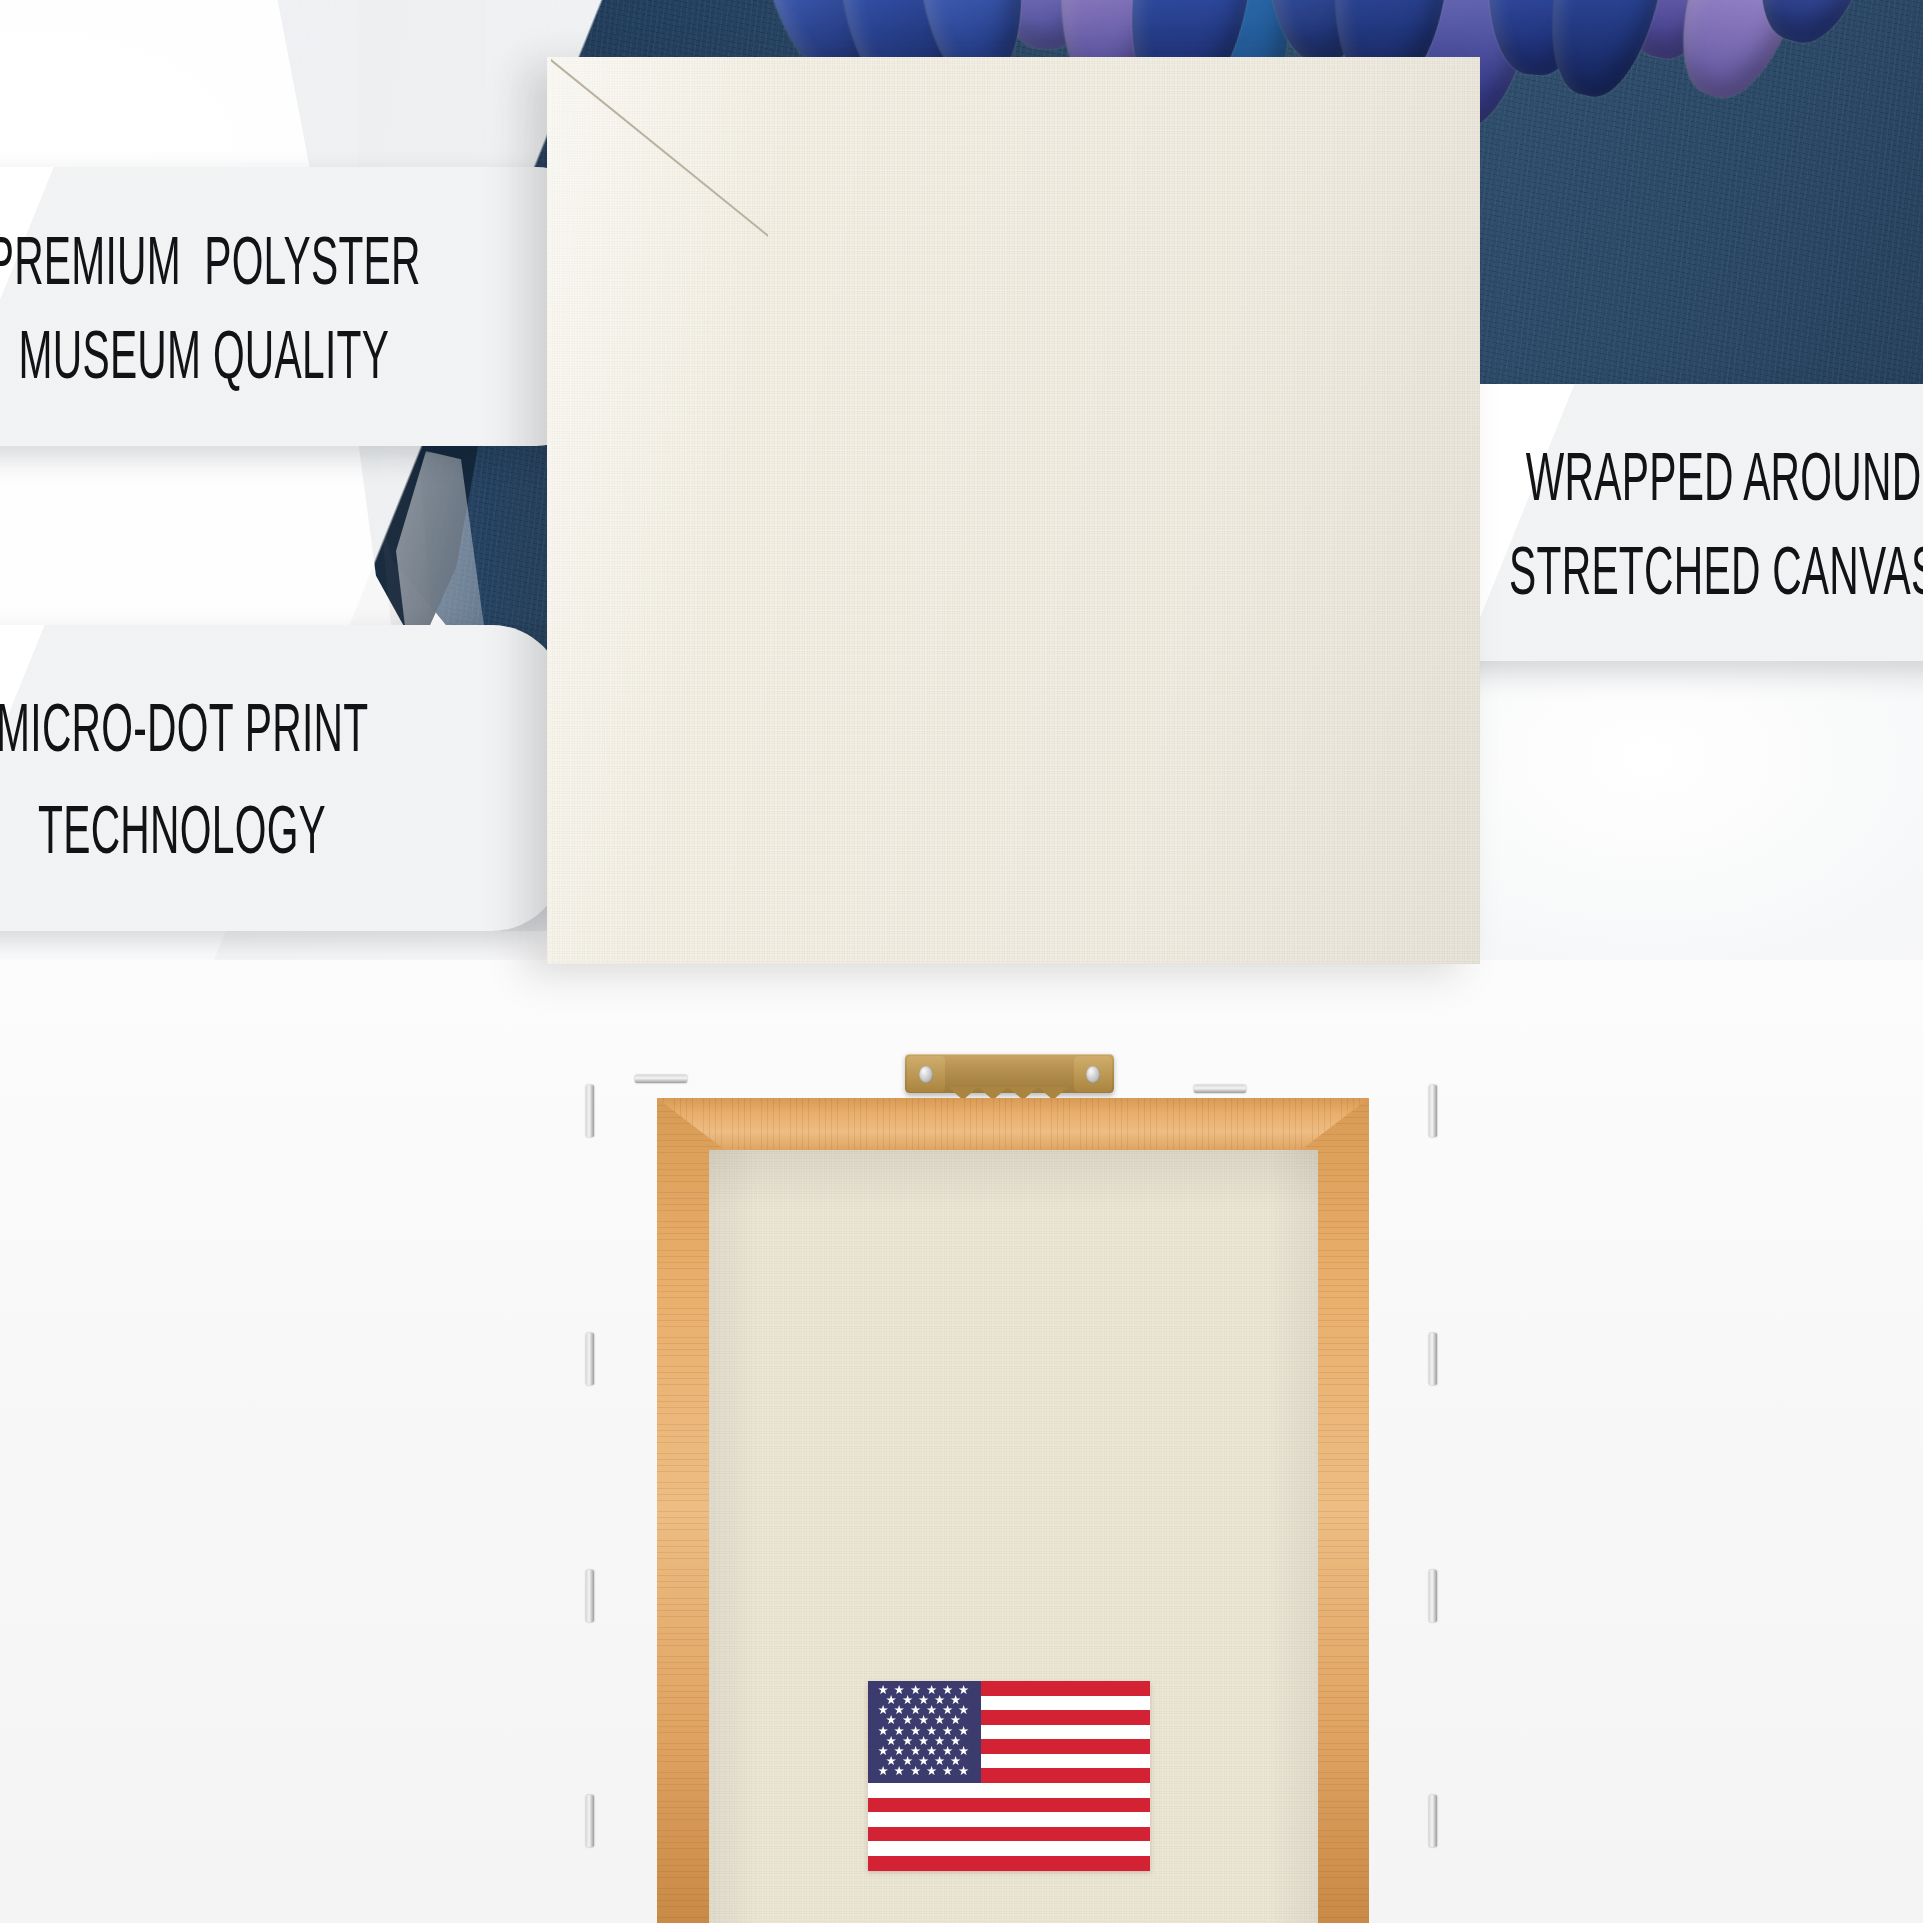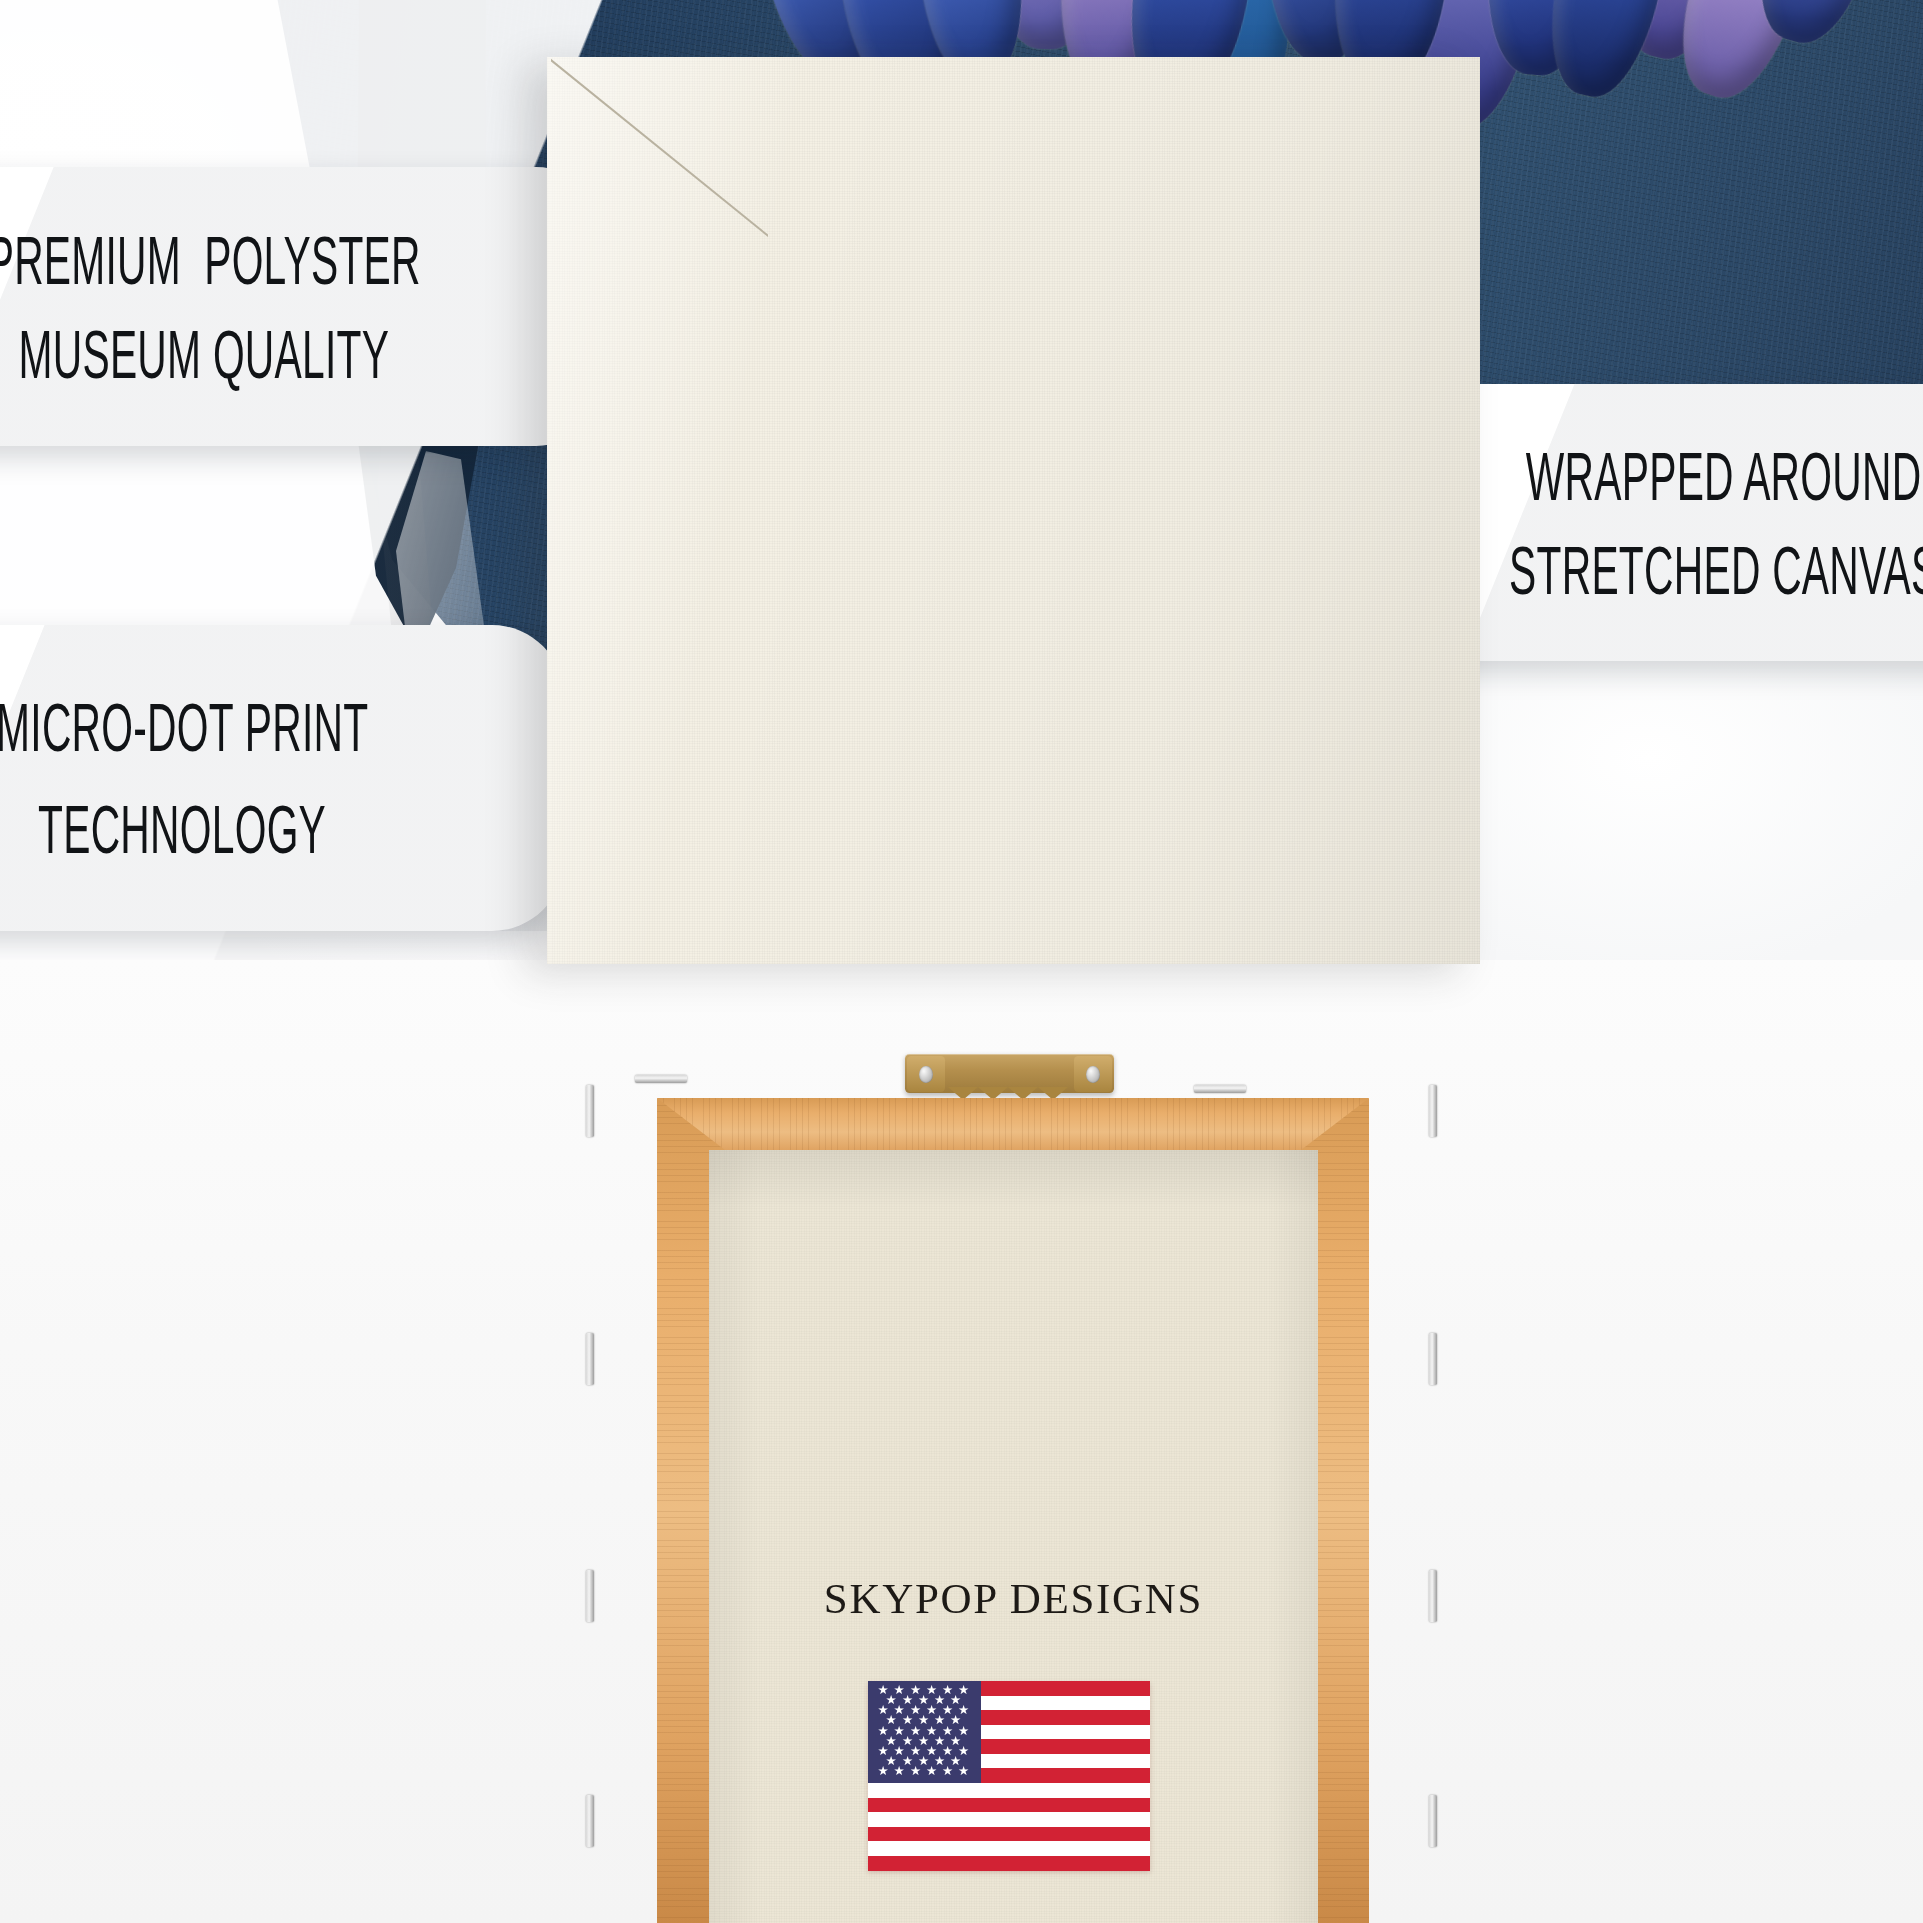--- a/index.html
+++ b/index.html
@@ -309,21 +309,20 @@
     <div class="bar bar-right vgrain">
         <div class="grain"></div>
       </div>
   </div>
 
   <div class="inner-canvas">
     <div class="inner-tex"></div>
     <div class="inner-shade"></div>
   </div>
 
-  <div id="brand-logo">SKYPOP DESIGNS</div>
 
   <div class="flag" id="us-flag">
       <div class="stripe" style="top: 0px; height: 15px; background: rgb(210, 34, 52);"></div>
       <div class="stripe" style="top: 14.6px; height: 15px; background: rgb(255, 255, 255);"></div>
       <div class="stripe" style="top: 29px; height: 15px; background: rgb(210, 34, 52);"></div>
       <div class="stripe" style="top: 44px; height: 15px; background: rgb(255, 255, 255);"></div>
       <div class="stripe" style="top: 58px; height: 15px; background: rgb(210, 34, 52);"></div>
       <div class="stripe" style="top: 73px; height: 15px; background: rgb(255, 255, 255);"></div>
       <div class="stripe" style="top: 87px; height: 15px; background: rgb(210, 34, 52);"></div>
       <div class="stripe" style="top: 102px; height: 15px; background: rgb(255, 255, 255);"></div>

